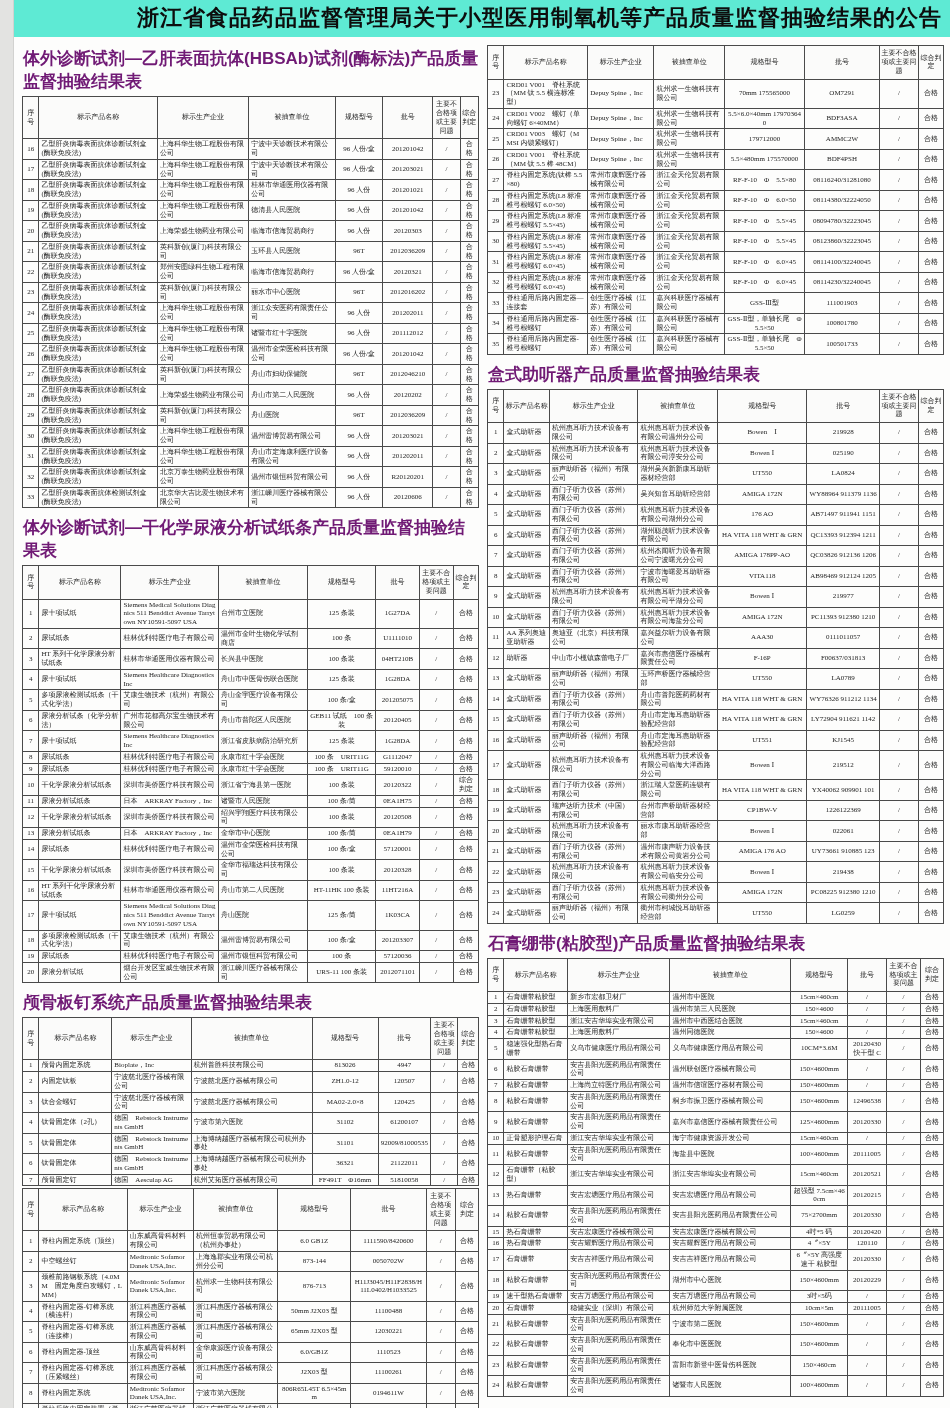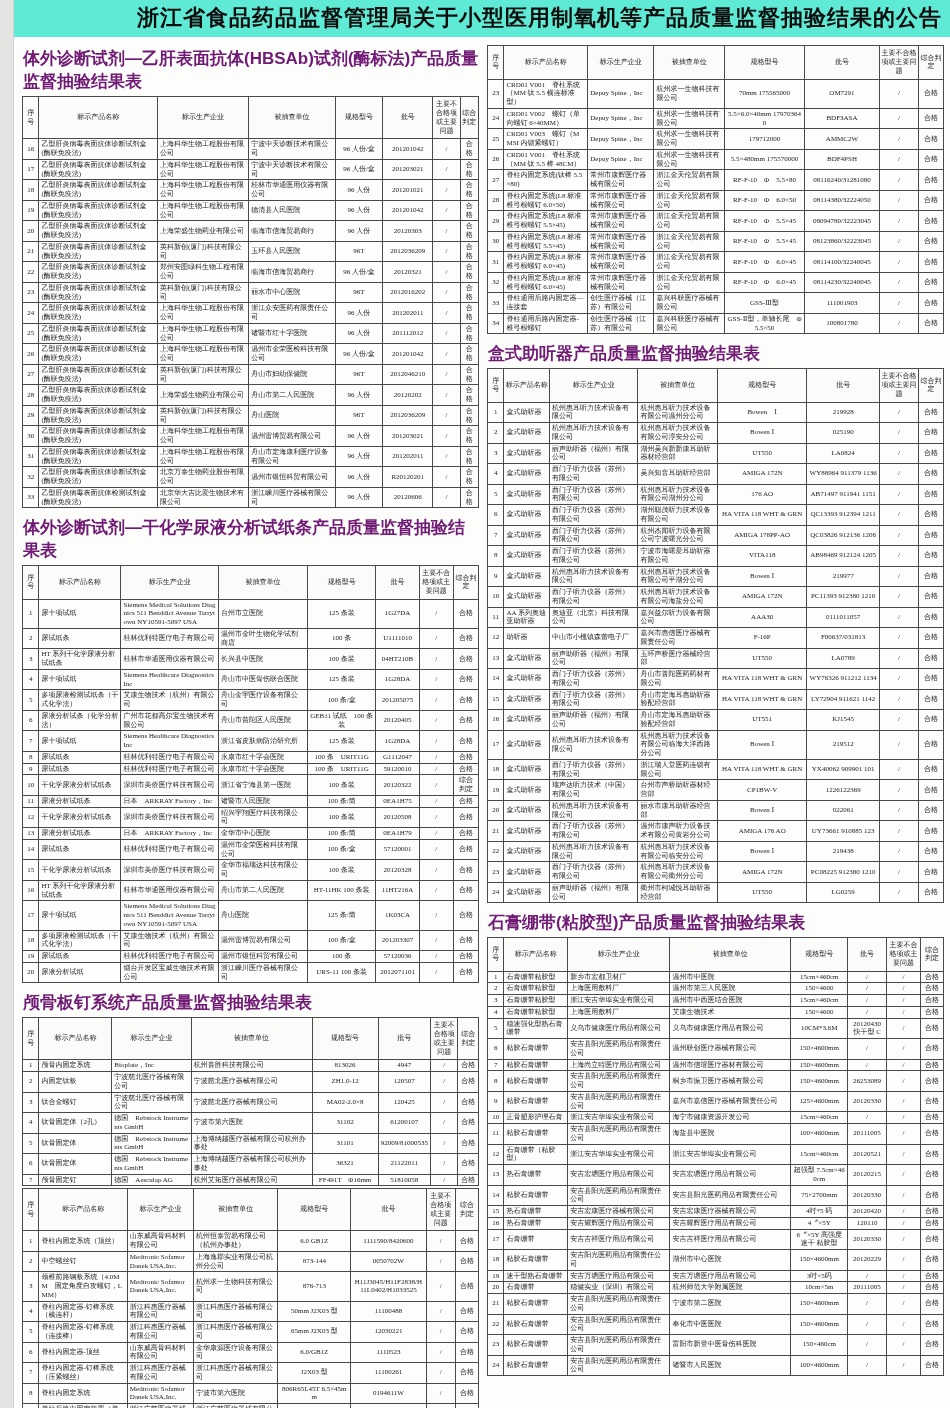--- a/index.html
+++ b/index.html
@@ -837,20 +837,30 @@
               <tr>
                 <td class="c">34</td>
                 <td class="l">脊柱通用后路内固定器-椎弓根螺钉</td>
                 <td class="l">创生医疗器械（江苏）有限公司</td>
                 <td class="l">嘉兴科联医疗器械有限公司</td>
                 <td class="c">GSS-Ⅱ型，单轴长尾　Φ　5.5×50</td>
                 <td class="c">100801780</td>
                 <td class="c">/</td>
                 <td class="c">合格</td>
               </tr>
+              <tr>
+                <td class="c">35</td>
+                <td class="l">脊柱通用后路内固定器-椎弓根螺钉</td>
+                <td class="l">创生医疗器械（江苏）有限公司</td>
+                <td class="l">嘉兴科联医疗器械有限公司</td>
+                <td class="c">GSS-Ⅱ型，单轴长尾　Φ　5.5×50</td>
+                <td class="c">100501733</td>
+                <td class="c">/</td>
+                <td class="c">合格</td>
+              </tr>
             </tbody>
           </table>
           <h2 class="table-title">盒式助听器产品质量监督抽验结果表</h2>
           <table class="result-table">
             <colgroup>
               <col style="width: 3.6%;">
               <col style="width: 10%;">
               <col style="width: 19.4%;">
               <col style="width: 17.5%;">
               <col style="width: 19.5%;">
@@ -1165,21 +1175,21 @@
                 <td class="l">温州市中西医结合医院</td>
                 <td class="c">15cm×460cm</td>
                 <td class="c">/</td>
                 <td class="c">/</td>
                 <td class="c">合格</td>
               </tr>
               <tr>
                 <td class="c">4</td>
                 <td class="l">石膏绷带粘胶型</td>
                 <td class="l">上海医用敷料厂</td>
-                <td class="l">艾康生物技术</td>
+                <td class="l">温州同德医院</td>
                 <td class="c">150×4600</td>
                 <td class="c">/</td>
                 <td class="c">/</td>
                 <td class="c">合格</td>
               </tr>
               <tr>
                 <td class="c">5</td>
                 <td class="l">稳速强化型熟石膏绷带</td>
                 <td class="l">义乌市健康医疗用品有限公司</td>
                 <td class="l">义乌市健康医疗用品有限公司</td>
@@ -1207,21 +1217,21 @@
                 <td class="c">/</td>
                 <td class="c">/</td>
                 <td class="c">合格</td>
               </tr>
               <tr>
                 <td class="c">8</td>
                 <td class="l">粘胶石膏绷带</td>
                 <td class="l">安吉县阳光医药用品有限责任公司</td>
                 <td class="l">桐乡市振卫医疗器械有限公司</td>
                 <td class="c">150×4600mm</td>
-                <td class="c">26253089</td>
+                <td class="c">12496538</td>
                 <td class="c">/</td>
                 <td class="c">合格</td>
               </tr>
               <tr>
                 <td class="c">9</td>
                 <td class="l">粘胶石膏绷带</td>
                 <td class="l">安吉县阳光医药用品有限责任公司</td>
                 <td class="l">嘉兴市嘉信医疗器械有限责任公司</td>
                 <td class="c">125×4600mm</td>
                 <td class="c">20120330</td>

